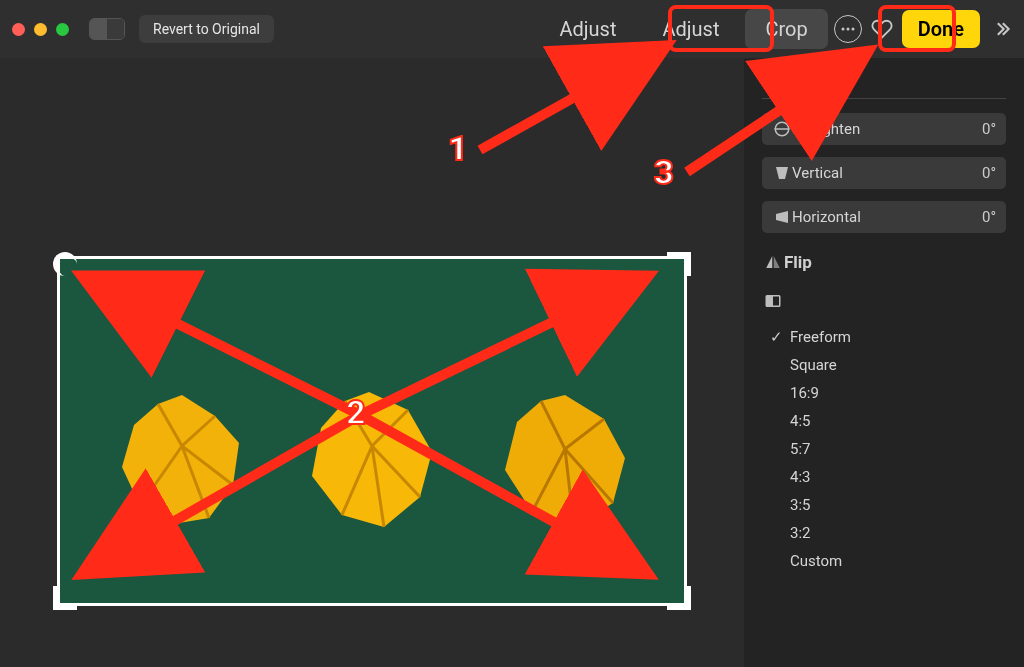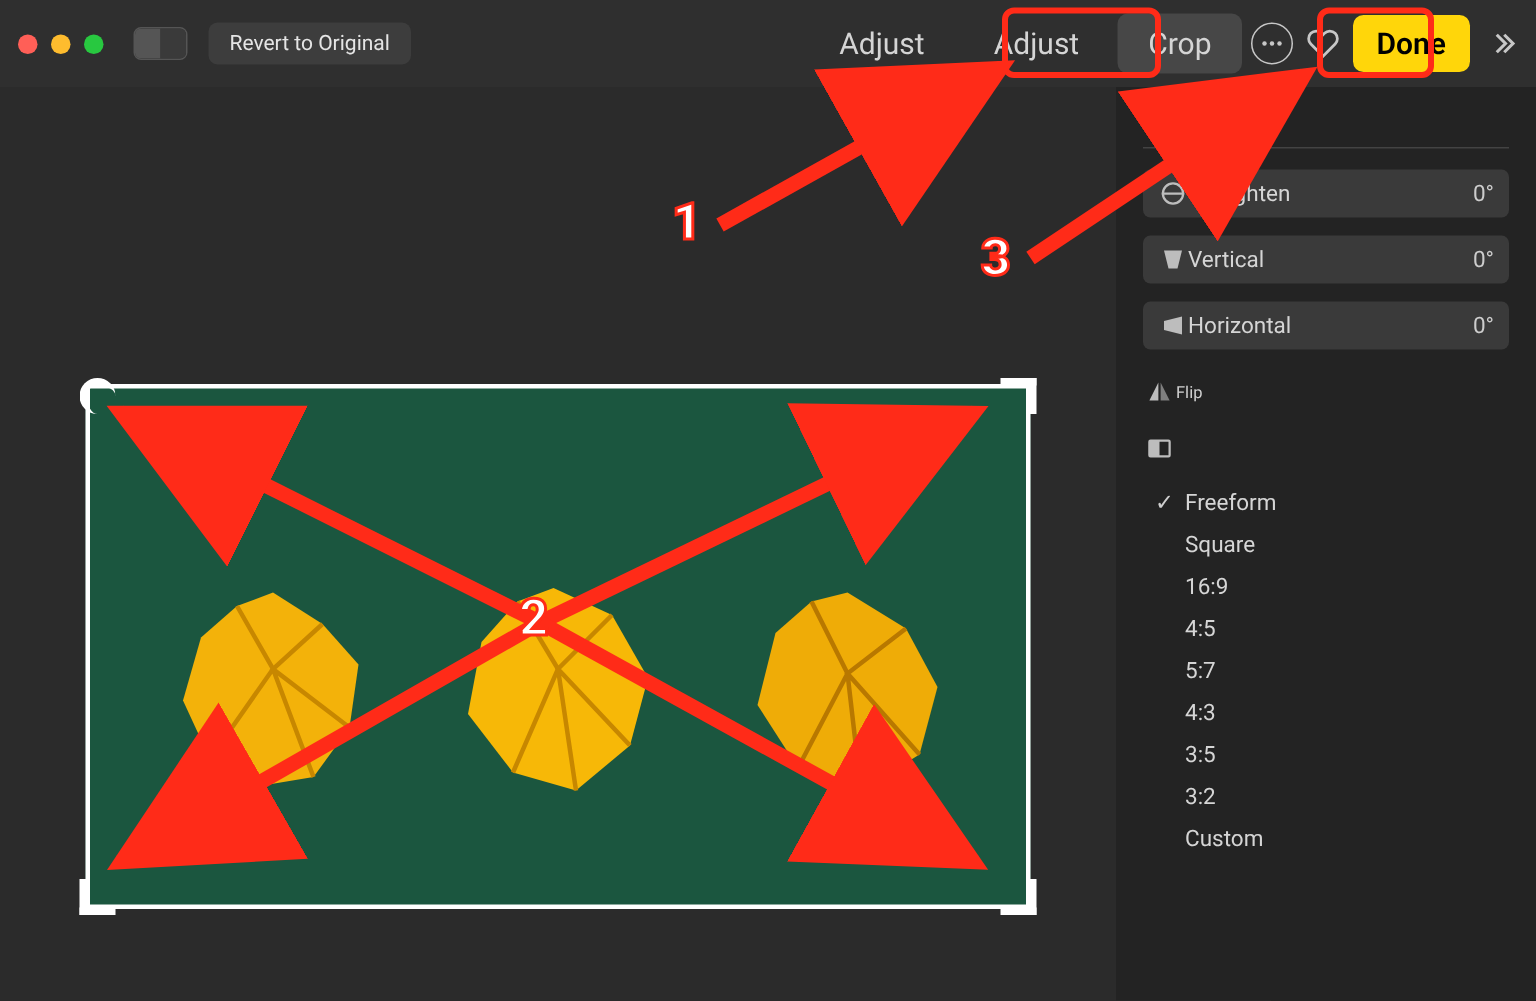--- a/index.html
+++ b/index.html
@@ -82,21 +82,21 @@
     .panel-row .iconcell {
       width:22px; display:flex; align-items:center; justify-content:center; color:#bdbdbd;
     }
     .panel-row .labelcell { flex:1; color:#d5d5d5; }
     .panel-row.slider { background:#3a3a3a; border-radius:5px; padding:7px 10px; margin-bottom:6px; }
     .panel-row.slider .iconcell { width:20px; }
     .panel-row.slider .valcell { margin-left:auto; }
     .panel-row.item { padding:5px 0 5px 36px; }
     .panel-row.item .check { width:20px; margin-left:-28px; color:#cfcfcf; }
     .panel-row.headitem { padding:7px 0; }
-    .panel-row.headitem .labelcell { font-size:11px; color:#d0d0d0; }
+    .panel-row.headitem .labelcell { font-size:17px; color:#d0d0d0;font-weight:bold; }
 
     
     .anno-num {
       position:absolute; z-index:30; color:#fff; font-weight:900; font-size:34px;
       -webkit-text-stroke:2px #ff2b18; pointer-events:none;
     }
     svg { display:block; }
   </style>
 </head>
 <body>

